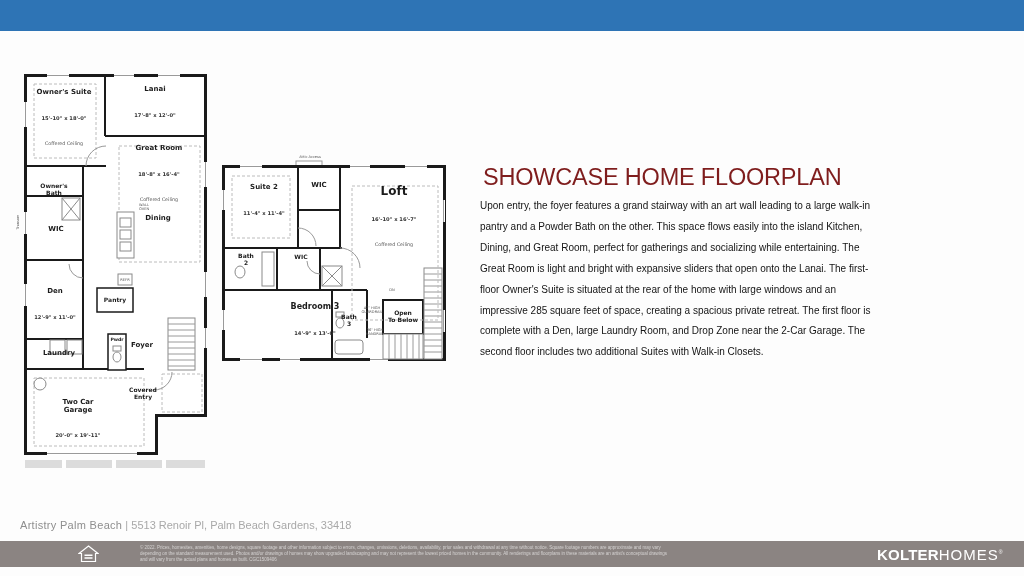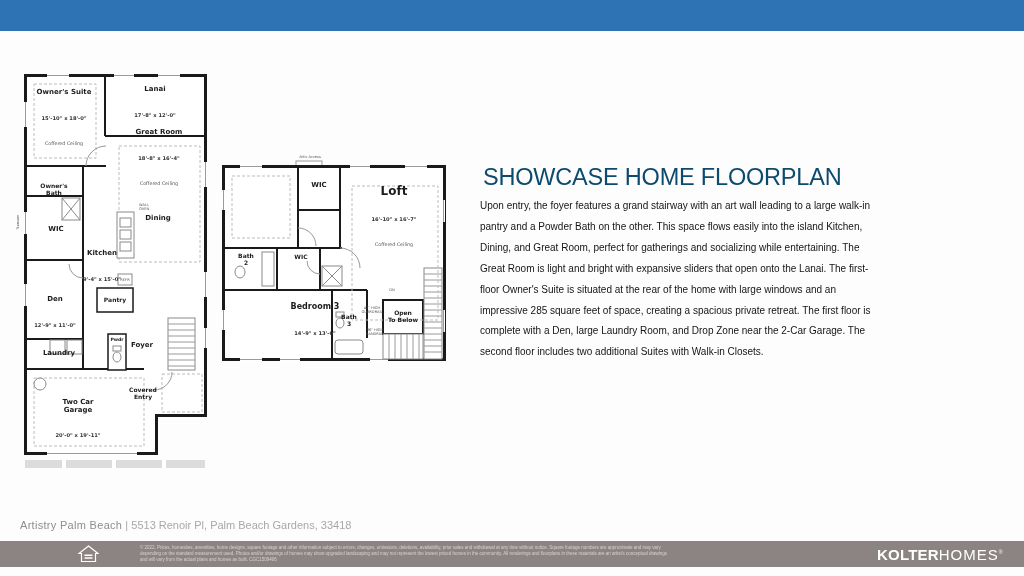--- a/index.html
+++ b/index.html
@@ -15,21 +15,21 @@
   .rname{display:block;font-weight:bold;font-size:7px;line-height:1.1;}
   .rname.sm{font-size:6px;}
   .rdim{display:block;font-size:5.2px;line-height:1.15;font-weight:bold;color:#333;}
   .rnote{display:block;font-size:4.8px;line-height:1.15;color:#555;}
   .tinylabel{position:absolute;transform:translate(-50%,-50%) scale(.72);text-align:center;
              font-size:5px;line-height:1.1;color:#555;white-space:pre-line;
              font-family:"DejaVu Sans",sans-serif;pointer-events:none;}
   .vert{transform:translate(-50%,-50%) rotate(-90deg) scale(.7);}
   
   #headline{position:absolute;left:483px;top:148px;width:420px;font-size:23.5px;
-            letter-spacing:-0.2px;color:#0c4a6e;font-weight:500;}
+            letter-spacing:-0.2px;color:#7f1d1d;font-weight:500;}
   #bodytext{position:absolute;left:480px;top:186px;width:404px;font-size:10px;
             line-height:20.9px;color:#141414;}
   
   #address{position:absolute;left:20px;top:519px;font-size:11px;color:#a8a8a8;}
   #address b{color:#8e8e8e;font-weight:normal;letter-spacing:.3px;}
   
   #legalbar{position:absolute;left:0;top:541px;width:1024px;height:26px;}
   #legal-lines{position:absolute;left:140px;top:4px;width:1480px;
                transform:scale(.5);transform-origin:0 0;font-size:9px;line-height:1.3;
                color:rgba(255,255,255,.62);}
@@ -129,39 +129,35 @@
       <span class="rnote">Coffered Ceiling</span>
     </div>
     <div class="room-label" style="left:133px;top:30px;">
       <span class="rname">Lanai</span>
       <span class="rdim">17'-8" x 12'-0"</span>
     </div>
     <div class="room-label" style="left:32px;top:118px;">
       <span class="rname sm">Owner's
 Bath</span>
     </div>
-    <div class="room-label" style="left:137px;top:86px;">
+    <div class="room-label" style="left:137px;top:102px;">
       <span class="rname">Great Room</span>
       <span class="rdim">18'-8" x 16'-4"</span>
       <span class="rnote">Coffered Ceiling</span>
     </div>
     <div class="room-label" style="left:136px;top:147px;">
       <span class="rname">Dining</span>
     </div>
     <div class="room-label" style="left:34px;top:158px;">
       <span class="rname">WIC</span>
     </div>
-    <div class="room-label" style="left:80px;top:194px;">
-      <span class="rname">Kitchen</span>
-      <span class="rdim">9'-4" x 15'-0"</span>
-    </div>
     <div class="room-label" style="left:93px;top:228px;">
       <span class="rname sm">Pantry</span>
     </div>
-    <div class="room-label" style="left:33px;top:240px;text-align:center;">
+    <div class="room-label" style="left:33px;top:232px;text-align:center;">
       <span class="rname">Den</span>
       <span class="rdim">12'-9" x 11'-0"</span>
     </div>
     <div class="room-label" style="left:37px;top:282px;">
       <span class="rname">Laundry</span>
     </div>
     <div class="room-label" style="left:95px;top:268px;">
       <span class="rname sm" style="font-size:4.6px">Pwdr</span>
     </div>
     <div class="room-label" style="left:120px;top:274px;">
@@ -238,20 +234,24 @@
         <ellipse cx="20" cy="112" rx="5" ry="6"></ellipse>
       </g>
       <path d="M102,106 L122,126 M122,106 L102,126" stroke="#8a8a8a" stroke-width="1"></path>
       <g stroke="#999999" stroke-width="1" fill="none">
         <path d="M120,88 A20,20 0 0 1 140,108"></path>
         <path d="M78,68 A18,18 0 0 1 96,86"></path>
         <path d="M100,114 A13,13 0 0 1 87,101"></path>
       </g>
     </svg>
 
+    <div class="room-label" style="left:44px;top:40px;">
+      <span class="rname">Suite 2</span>
+      <span class="rdim">11'-4" x 11'-4"</span>
+    </div>
     <div class="room-label" style="left:99px;top:26px;">
       <span class="rname">WIC</span>
     </div>
     <div class="room-label" style="left:174px;top:56px;">
       <span class="rname" style="font-size:12px">Loft</span>
       <span class="rdim">16'-10" x 16'-7"</span>
       <span class="rnote">Coffered Ceiling</span>
     </div>
     <div class="room-label" style="left:26px;top:100px;">
       <span class="rname sm">Bath

